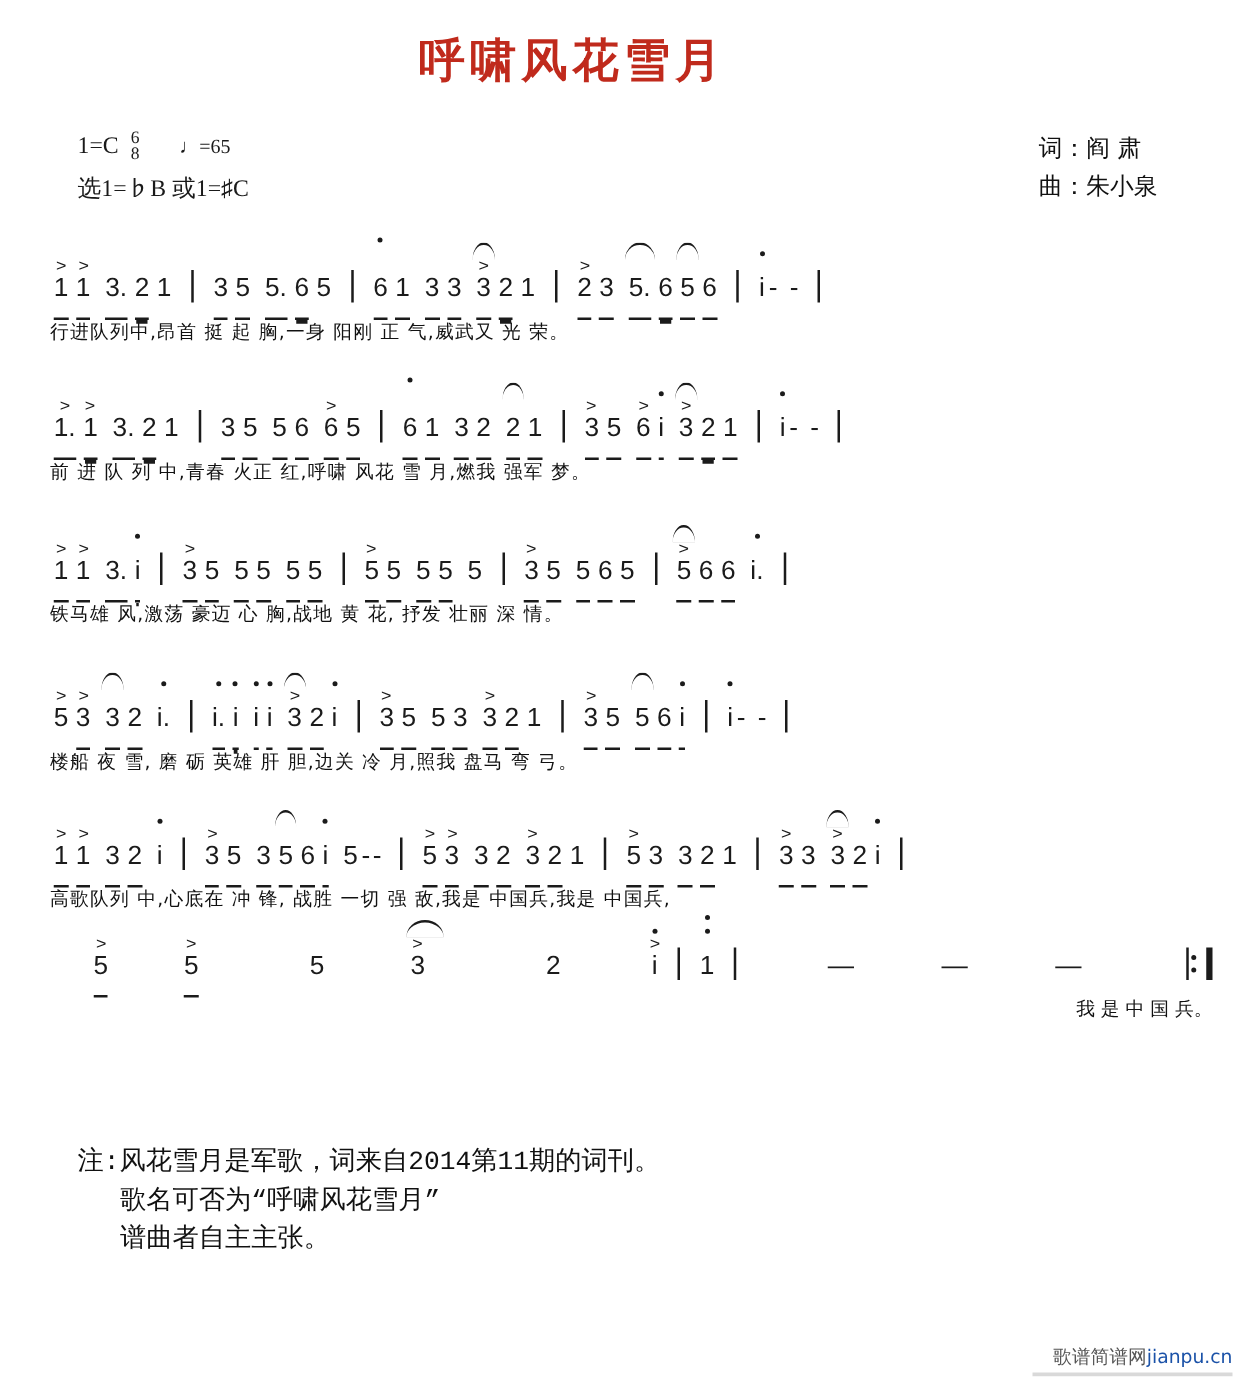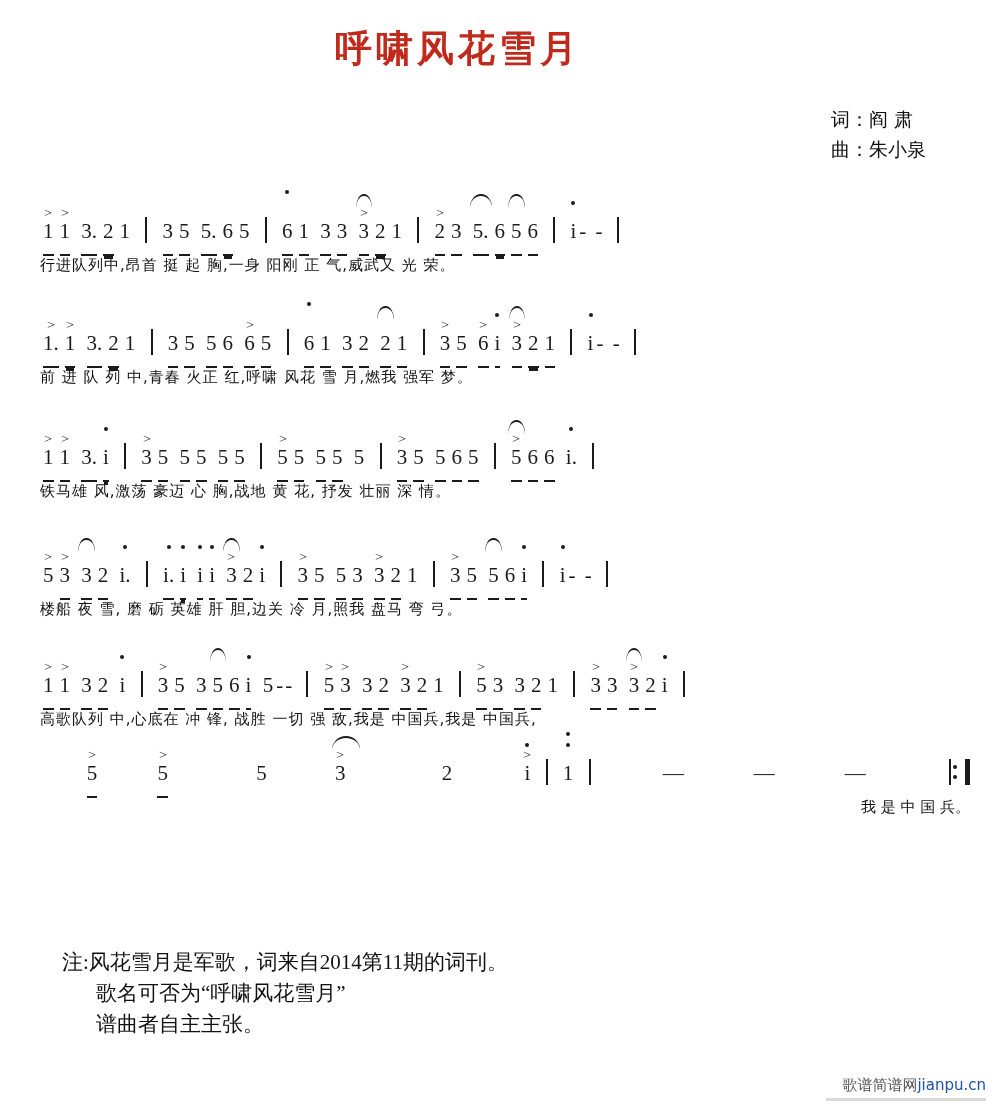--- a/index.html
+++ b/index.html
@@ -69,21 +69,21 @@
     color: #111;
   }
 
   
   .system {
     position: absolute;
     left: 40px;
     width: 930px;
   }
   .notes {
-    font-family: Liberation Serif, serif;
+    font-family: Liberation Sans, sans-serif;
     font-size: 21px;
     color: #1b1b1b;
     white-space: nowrap;
     letter-spacing: 0px;
     height: 46px;
     line-height: 46px;
     border-bottom: 0;
   }
   .lyrics {
     font-family: "DejaVu Sans", sans-serif;
@@ -170,25 +170,24 @@
     border-top: 2px solid #1b1b1b;
     border-radius: 50% / 100% 100% 0 0;
   }
   .dash { letter-spacing: 2px; }
 
   
   .note-block {
     position: absolute;
     left: 62px;
     top: 915px;
-    font-family: Liberation Serif, serif;
+    font-family: Liberation Mono, monospace;
     font-size: 21px;
     line-height: 31px;
     color: #111;
-    margin-top: 32px;
   }
   .note-block .ln { white-space: nowrap; }
   .note-block .ln.indent { padding-left: 34px; }
 
   
   .watermark {
     position: absolute;
     right: 14px;
     bottom: 12px;
     font-family: "DejaVu Sans", sans-serif;
@@ -206,20 +205,31 @@
     background: #d9d9d9;
   }
 </style>
 </head>
 <body>
 
 <div class="sheet">
 
   <div class="title">呼啸风花雪月</div>
 
+  <div class="meta-left">
+    <div class="row">
+      <span>1=C</span>
+      <span class="frac">
+        <span class="num">6</span>
+        <span class="den">8</span>
+      </span>
+      <span class="tempo">♩=65</span>
+    </div>
+    <div class="row">选1=♭B 或1=♯C</div>
+  </div>
 
   <div class="meta-right">
     <div>词：阎  肃</div>
     <div>曲：朱小泉</div>
   </div>
 
   <div class="system" style="top:208px;">
     <div class="notes">
       <span class="n"><span class="g acc u1">1</span></span><span class="n"><span class="g acc u1">1</span></span>
       <span class="n"><span class="g u1">3.</span></span><span class="n"><span class="g u2">2</span></span><span class="n"><span class="g">1</span></span>

